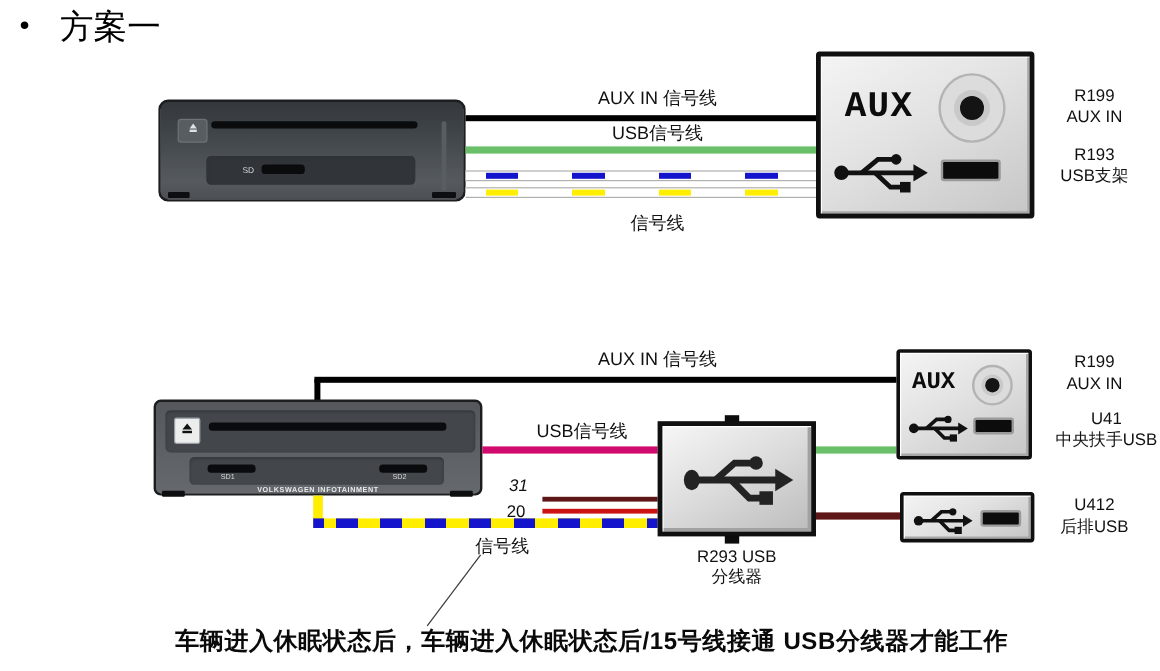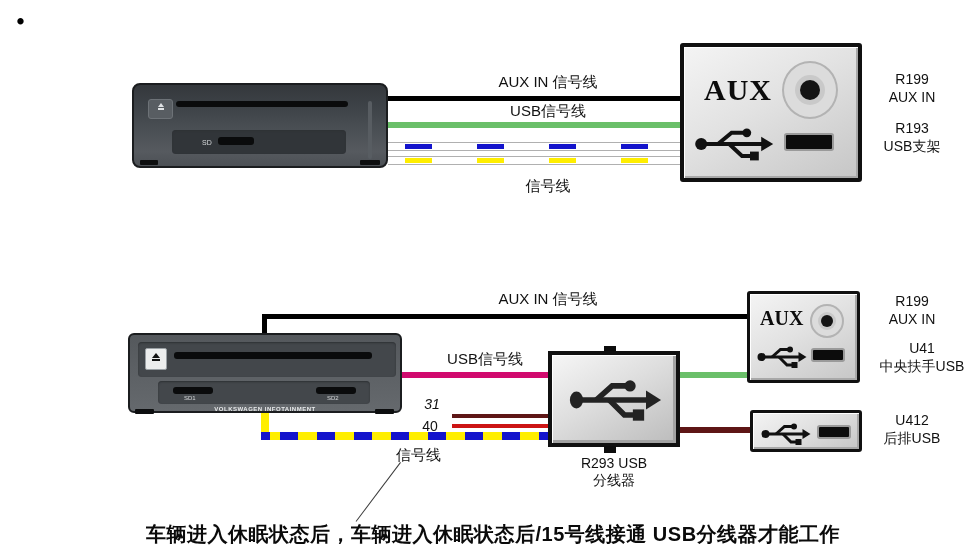--- a/index.html
+++ b/index.html
@@ -40,38 +40,39 @@
   .w-outlined { background:#ffffff; border-top:1px solid #b0b0b0; border-bottom:1px solid #b0b0b0; }
   .dash-blue  { height:5px; margin-top:1px; background:repeating-linear-gradient(90deg,transparent 0 17px,#1414cc 17px 44px,transparent 44px 72px); }
   .dash-yellow{ height:5px; margin-top:1px; background:repeating-linear-gradient(90deg,transparent 0 17px,#ffee00 17px 44px,transparent 44px 72px); }
   .dash-blue-on-yellow { width:100%; height:100%; background:repeating-linear-gradient(90deg,transparent 0 19px,#1414cc 19px 37px); }
 
   
   .panel { border:4px solid #101010; border-radius:3px;
            background:linear-gradient(150deg,#f4f4f4 0%,#e2e2e2 45%,#c6c6c6 100%);
            box-shadow:inset 1px 1px 0 #ffffff, inset -2px -2px 0 #a8a8a8; }
   .panel.thin { border-width:3px; }
-  .aux-word { font-weight:bold; color:#0c0c0c; font-family:Liberation Serif, serif; }
+  .aux-word { font-weight:bold; color:#0c0c0c; font-family:Liberation Mono, monospace; }
   .jack-outer { border-radius:50%; background:#dcdcdc; border:2px solid #b3b3b3; }
   .jack-inner { border-radius:50%; background:#141414; box-shadow:0 0 0 5px #c9c9c9; }
   .jack-inner.small { box-shadow:0 0 0 3px #c9c9c9; }
   .usb-port { background:#0c0c0c; box-shadow:0 0 0 2px #9a9a9a; border-radius:1px; }
   .hub { border:4px solid #101010; background:linear-gradient(150deg,#f6f6f6 0%,#dedede 45%,#bcbcbc 100%);
          box-shadow:inset 1px 1px 0 #fff, inset -3px -3px 0 #a2a2a2; }
   .tab { background:#0c0c0c; }
 
   .footnote { font-size:20px; font-weight:bold; color:#0a0a0a; white-space:nowrap; letter-spacing:.5px; }
   .annot-line { height:1px; background:#3a3a3a; transform-origin:left center; }
 </style>
 </head>
 <body>
 
 <div id="stage">
 
   <div class="abs title" style="left:14px;top:10px;font-size:22px;">•</div>
+  <div class="abs title" style="left:50px;top:4px;font-size:28px;">方案一</div>
 
   <div class="abs unit unit1" style="left:132px;top:83px;width:256px;height:85px;">
     <div class="abs eject1" style="left:14px;top:14px;width:25px;height:20px;">
       <div class="tri small"></div>
       <div class="tri-bar small" style="margin:1px auto 0;"></div>
     </div>
     <div class="abs slit" style="left:42px;top:16px;width:172px;height:6px;"></div>
     <div class="abs" style="left:234px;top:16px;width:4px;height:58px;background:#585d62;border-radius:2px;"></div>
     <div class="abs recess" style="left:38px;top:45px;width:174px;height:24px;background:#313539;">
       <span class="abs sd-txt" style="left:30px;top:9px;">SD</span>
@@ -142,21 +143,21 @@
     <div class="abs brand" style="left:0;right:0;top:71px;">VOLKSWAGEN INFOTAINMENT</div>
     <div class="abs foot" style="left:5px;top:74px;width:19px;height:5px;"></div>
     <div class="abs foot" style="left:245px;top:74px;width:19px;height:5px;"></div>
   </div>
 
   <div class="wire w-magenta" style="left:402px;top:372px;width:146px;height:6px;"></div>
   <div class="abs lbl" style="left:430px;top:350px;width:110px;">USB信号线</div>
 
   <div class="abs lbl" style="left:420px;top:396px;width:24px;font-size:14px;font-style:italic;">31</div>
   <div class="wire w-darkred" style="left:452px;top:414px;width:96px;height:4px;"></div>
-  <div class="abs lbl" style="left:418px;top:418px;width:24px;font-size:14px;">40</div>
+  <div class="abs lbl" style="left:418px;top:418px;width:24px;font-size:14px;">20</div>
   <div class="wire w-red" style="left:452px;top:424px;width:96px;height:4px;"></div>
 
   <div class="wire w-yellowbase" style="left:261px;top:413px;width:8px;height:21px;"></div>
   <div class="wire w-yellowbase" style="left:261px;top:432px;width:287px;height:8px;">
     <div class="dash-blue-on-yellow"></div>
   </div>
   <div class="wire" style="left:261px;top:432px;width:9px;height:8px;background:#1414cc;"></div>
   <div class="abs lbl" style="left:396px;top:446px;">信号线</div>
 
   <div class="abs tab" style="left:604px;top:346px;width:12px;height:6px;"></div>

